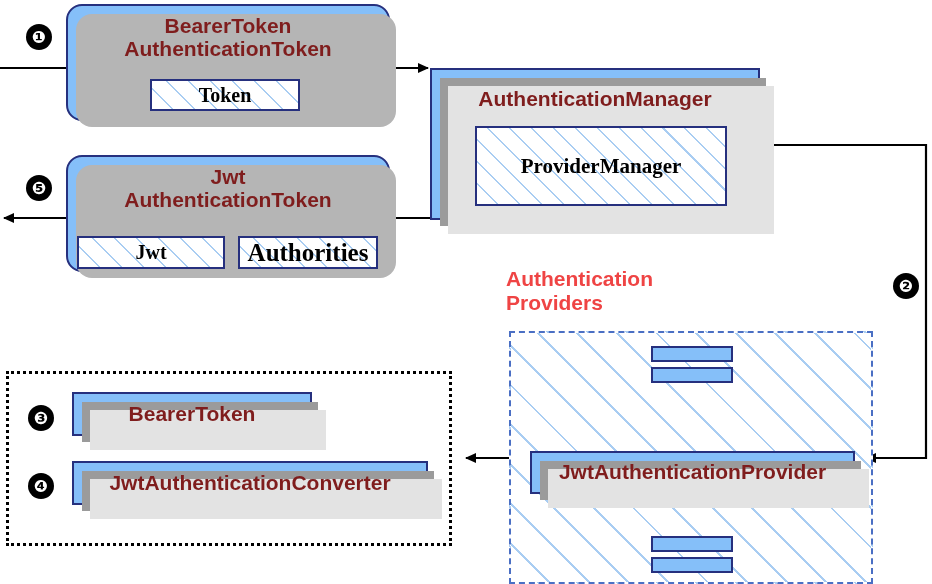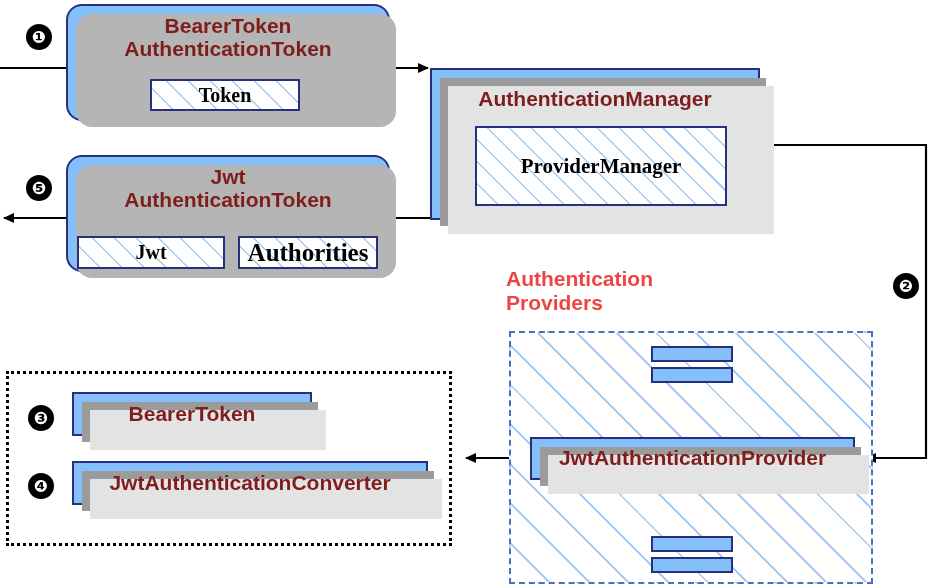--- a/index.html
+++ b/index.html
@@ -174,21 +174,21 @@
   </div>
 
   <div class="providers-area" style="left:509px; top:331px; width:364px; height:253px;"></div>
 
   <div class="minibar" style="left:651px; top:346px; width:82px; height:16px;"></div>
   <div class="minibar" style="left:651px; top:367px; width:82px; height:16px;"></div>
 
   <div class="minibar" style="left:651px; top:536px; width:82px; height:16px;"></div>
   <div class="minibar" style="left:651px; top:557px; width:82px; height:16px;"></div>
 
-  <div class="node shadow2" style="left:530px; top:437px; width:325px; height:43px; font-size:21px; display:flex; align-items:center; justify-content:center; z-index:3;">
+  <div class="node shadow2" style="left:530px; top:451px; width:325px; height:43px; font-size:21px; display:flex; align-items:center; justify-content:center; z-index:3;">
     <span class="nodetitle">JwtAuthenticationProvider</span>
   </div>
 
   <div class="node rounded shadow1" style="left:66px; top:4px; width:324px; height:117px; font-size:21px; padding-top:9px; z-index:3;">
     <span class="nodetitle">BearerToken</span>
     <span class="nodetitle">AuthenticationToken</span>
   </div>
   <div class="hatchbox" style="left:150px; top:79px; width:150px; height:32px; font-size:20px; z-index:4;">
     <span>Token</span>
   </div>

